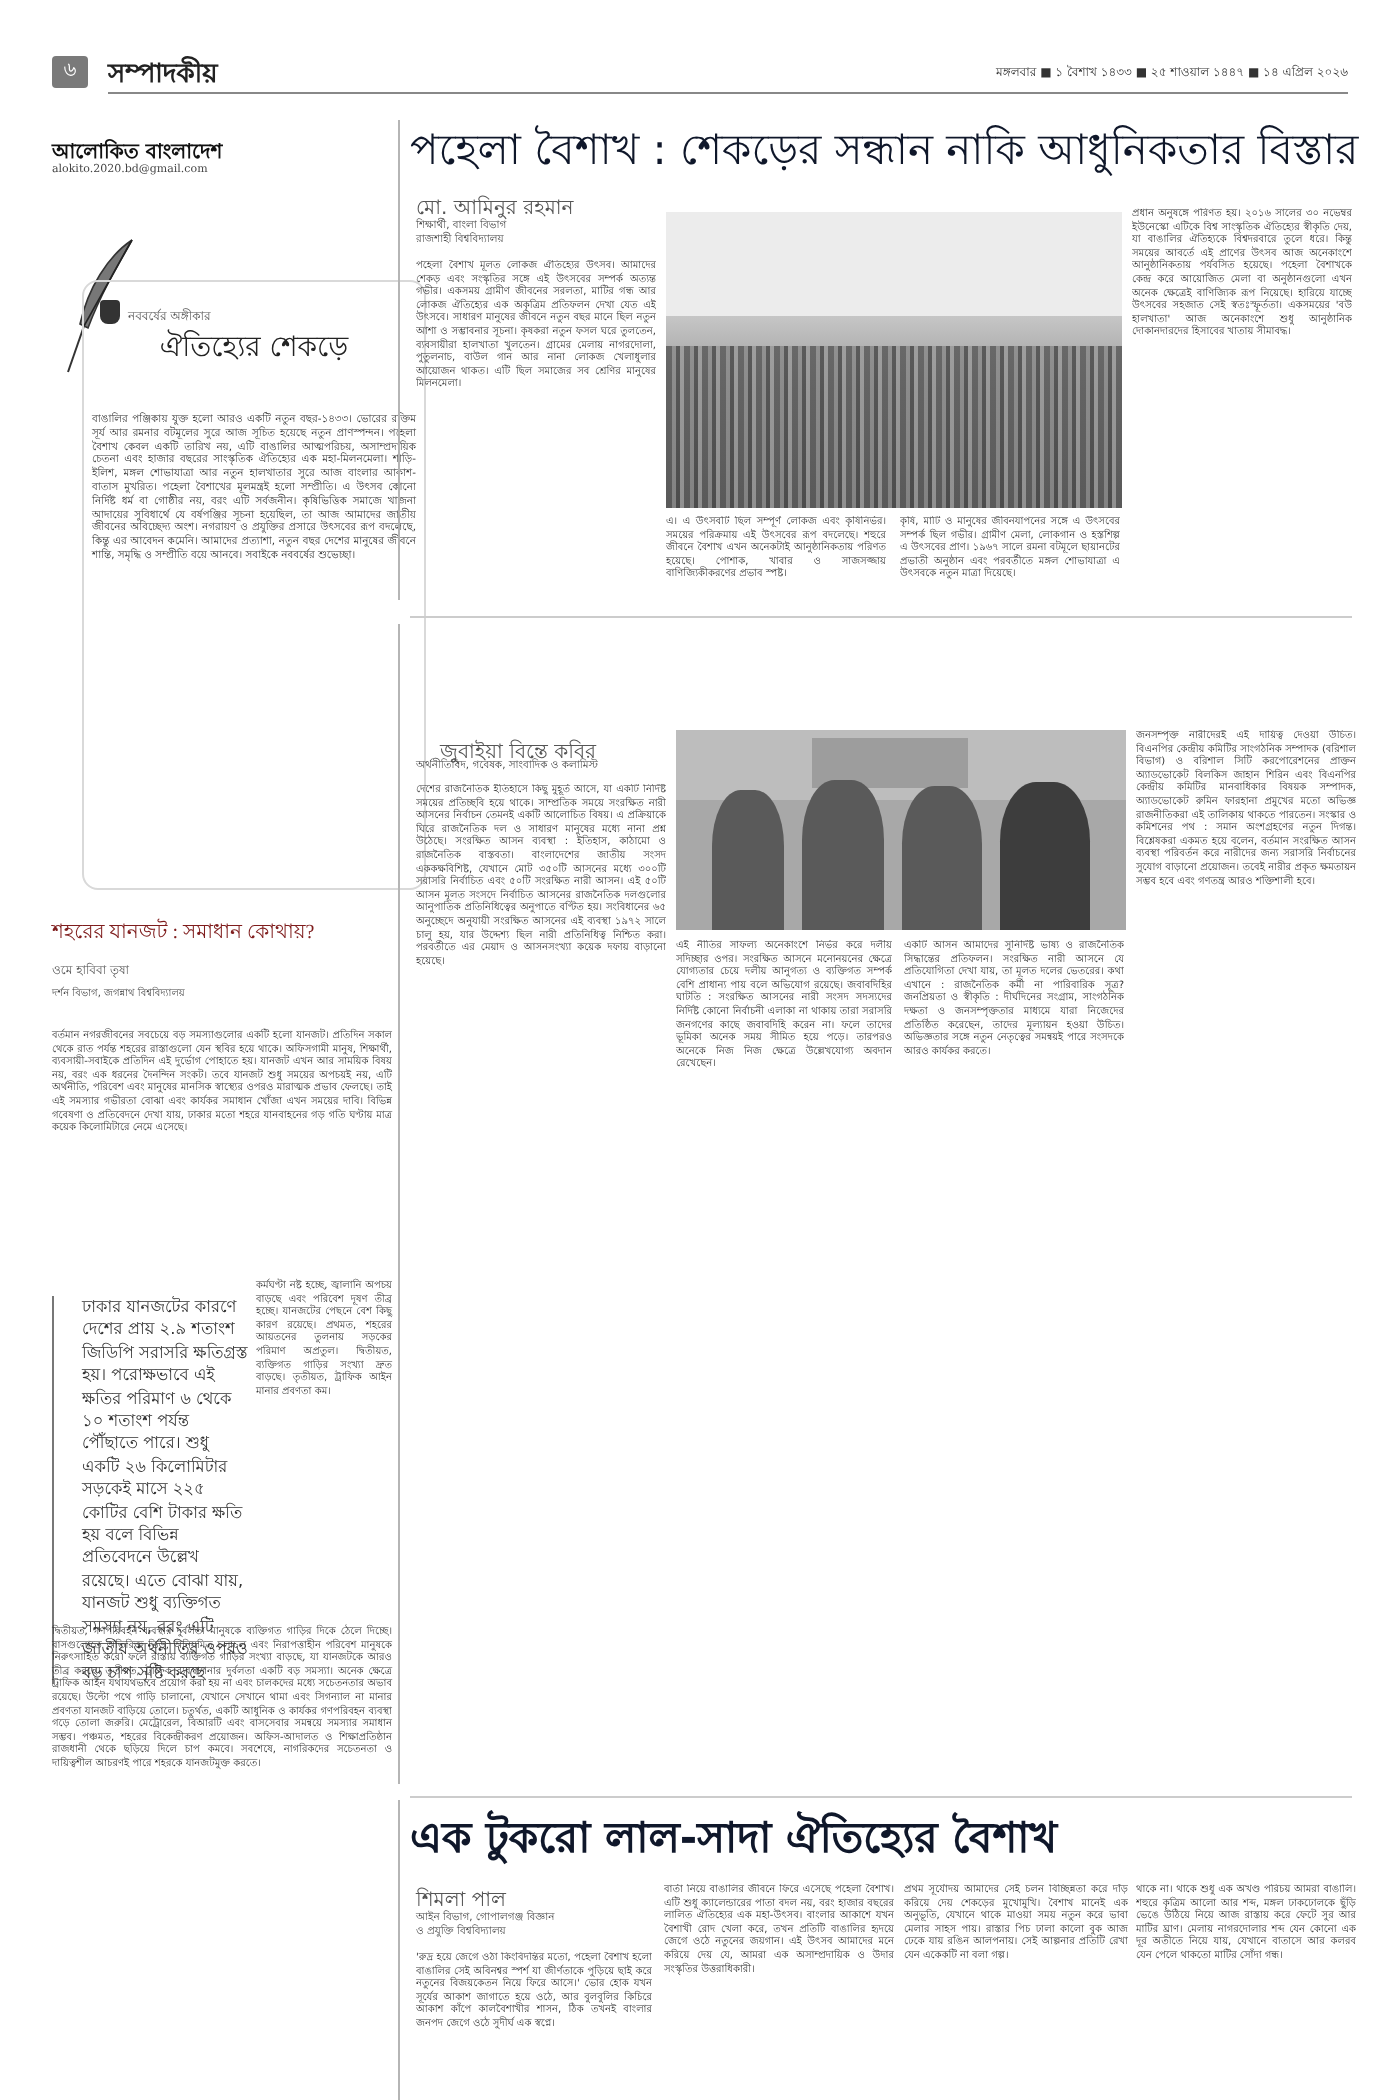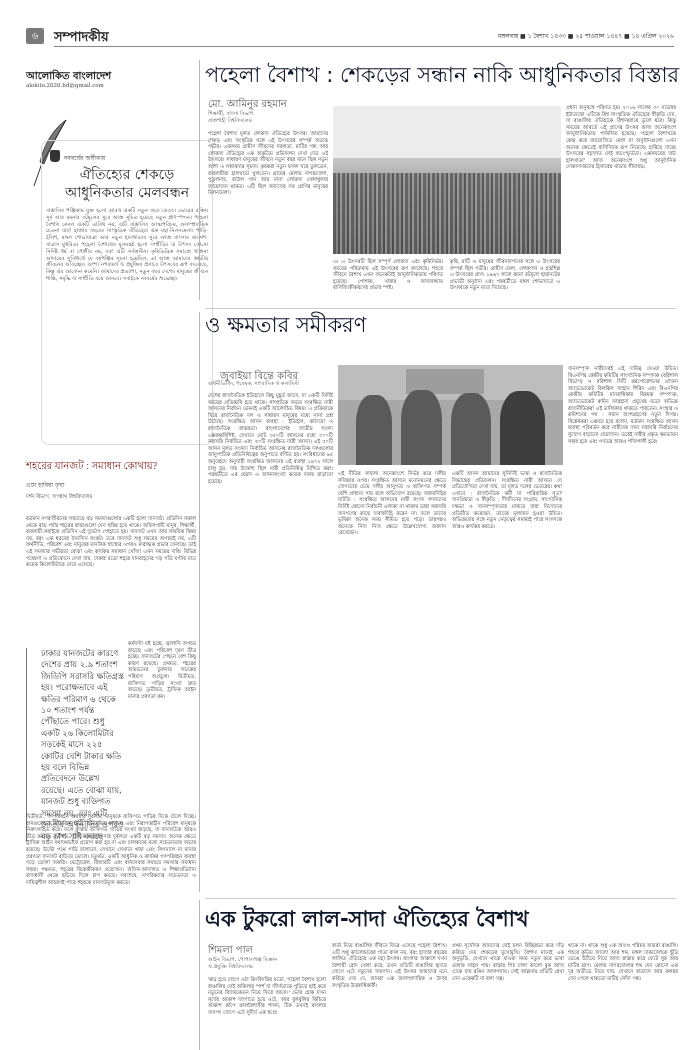--- a/index.html
+++ b/index.html
@@ -63,21 +63,20 @@
   <path d="M36 2 C24 10 14 26 10 44 L14 46 C20 30 28 16 36 2 Z" fill="#777" stroke="#333" stroke-width="0.8"></path>
   <path d="M36 2 L12 45" stroke="#222" stroke-width="0.8"></path>
   <path d="M12 45 L4 68" stroke="#333" stroke-width="1"></path>
 </svg>
 
 <div class="sidebox">
   <div class="kick-icon"></div>
   <div class="kicker">নববর্ষের অঙ্গীকার</div>
   <div class="hl">
     <div>ঐতিহ্যের শেকড়ে</div>
-    <div>আধুনিকতার মেলবন্ধন</div>
   </div>
   <div class="body">বাঙালির পঞ্জিকায় যুক্ত হলো আরও একটি নতুন বছর-১৪৩৩। ভোরের রক্তিম সূর্য আর রমনার বটমূলের সুরে আজ সূচিত হয়েছে নতুন প্রাণস্পন্দন। পহেলা বৈশাখ কেবল একটি তারিখ নয়, এটি বাঙালির আত্মপরিচয়, অসাম্প্রদায়িক চেতনা এবং হাজার বছরের সাংস্কৃতিক ঐতিহ্যের এক মহা-মিলনমেলা। শাড়ি-ইলিশ, মঙ্গল শোভাযাত্রা আর নতুন হালখাতার সুরে আজ বাংলার আকাশ-বাতাস মুখরিত। পহেলা বৈশাখের মূলমন্ত্রই হলো সম্প্রীতি। এ উৎসব কোনো নির্দিষ্ট ধর্ম বা গোষ্ঠীর নয়, বরং এটি সর্বজনীন। কৃষিভিত্তিক সমাজে খাজনা আদায়ের সুবিধার্থে যে বর্ষপঞ্জির সূচনা হয়েছিল, তা আজ আমাদের জাতীয় জীবনের অবিচ্ছেদ্য অংশ। নগরায়ণ ও প্রযুক্তির প্রসারে উৎসবের রূপ বদলেছে, কিন্তু এর আবেদন কমেনি। আমাদের প্রত্যাশা, নতুন বছর দেশের মানুষের জীবনে শান্তি, সমৃদ্ধি ও সম্প্রীতি বয়ে আনবে। সবাইকে নববর্ষের শুভেচ্ছা।</div>
 </div>
 
 <div class="left-art-title">শহরের যানজট : সমাধান কোথায়?</div>
 <div class="left-author">ওমে হাবিবা তৃষা</div>
 <div class="left-affil">দর্শন বিভাগ, জগন্নাথ বিশ্ববিদ্যালয়</div>
 <div class="left-body-top">বর্তমান নগরজীবনের সবচেয়ে বড় সমস্যাগুলোর একটি হলো যানজট। প্রতিদিন সকাল থেকে রাত পর্যন্ত শহরের রাস্তাগুলো যেন স্থবির হয়ে থাকে। অফিসগামী মানুষ, শিক্ষার্থী, ব্যবসায়ী-সবাইকে প্রতিদিন এই দুর্ভোগ পোহাতে হয়। যানজট এখন আর সাময়িক বিষয় নয়, বরং এক ধরনের দৈনন্দিন সংকট। তবে যানজট শুধু সময়ের অপচয়ই নয়, এটি অর্থনীতি, পরিবেশ এবং মানুষের মানসিক স্বাস্থ্যের ওপরও মারাত্মক প্রভাব ফেলছে। তাই এই সমস্যার গভীরতা বোঝা এবং কার্যকর সমাধান খোঁজা এখন সময়ের দাবি। বিভিন্ন গবেষণা ও প্রতিবেদনে দেখা যায়, ঢাকার মতো শহরে যানবাহনের গড় গতি ঘণ্টায় মাত্র কয়েক কিলোমিটারে নেমে এসেছে।</div>
 <div class="pullquote">ঢাকার যানজটের কারণে দেশের প্রায় ২.৯ শতাংশ জিডিপি সরাসরি ক্ষতিগ্রস্ত হয়। পরোক্ষভাবে এই ক্ষতির পরিমাণ ৬ থেকে ১০ শতাংশ পর্যন্ত পৌঁছাতে পারে। শুধু একটি ২৬ কিলোমিটার সড়কেই মাসে ২২৫ কোটির বেশি টাকার ক্ষতি হয় বলে বিভিন্ন প্রতিবেদনে উল্লেখ রয়েছে। এতে বোঝা যায়, যানজট শুধু ব্যক্তিগত সমস্যা নয়, বরং এটি জাতীয় অর্থনীতির ওপরও বড় চাপ সৃষ্টি করছে</div>
 <div class="left-body-col-b">কর্মঘণ্টা নষ্ট হচ্ছে, জ্বালানি অপচয় বাড়ছে এবং পরিবেশ দূষণ তীব্র হচ্ছে। যানজটের পেছনে বেশ কিছু কারণ রয়েছে। প্রথমত, শহরের আয়তনের তুলনায় সড়কের পরিমাণ অপ্রতুল। দ্বিতীয়ত, ব্যক্তিগত গাড়ির সংখ্যা দ্রুত বাড়ছে। তৃতীয়ত, ট্রাফিক আইন মানার প্রবণতা কম।</div>
@@ -98,21 +97,20 @@
   <div class="sky"></div>
   <div class="crowd"></div>
 </div>
 <div class="col" style="left:333px;top:258px;width:110px;height:48px;overflow:hidden;">এ। এ উৎসবটি ছিল সম্পূর্ণ লোকজ এবং কৃষিনির্ভর। সময়ের পরিক্রমায় এই উৎসবের রূপ বদলেছে। শহুরে জীবনে বৈশাখ এখন অনেকটাই আনুষ্ঠানিকতায় পরিণত হয়েছে। পোশাক, খাবার ও সাজসজ্জায় বাণিজ্যিকীকরণের প্রভাব স্পষ্ট।</div>
 <div class="col" style="left:450px;top:258px;width:110px;height:48px;overflow:hidden;">কৃষি, মাটি ও মানুষের জীবনযাপনের সঙ্গে এ উৎসবের সম্পর্ক ছিল গভীর। গ্রামীণ মেলা, লোকগান ও হস্তশিল্প এ উৎসবের প্রাণ। ১৯৬৭ সালে রমনা বটমূলে ছায়ানটের প্রভাতী অনুষ্ঠান এবং পরবর্তীতে মঙ্গল শোভাযাত্রা এ উৎসবকে নতুন মাত্রা দিয়েছে।</div>
 <div class="col" style="left:566px;top:104px;width:110px;height:200px;overflow:hidden;">প্রধান অনুষঙ্গে পরিণত হয়। ২০১৬ সালের ৩০ নভেম্বর ইউনেস্কো এটিকে বিশ্ব সাংস্কৃতিক ঐতিহ্যের স্বীকৃতি দেয়, যা বাঙালির ঐতিহ্যকে বিশ্বদরবারে তুলে ধরে। কিন্তু সময়ের আবর্তে এই প্রাণের উৎসব আজ অনেকাংশে আনুষ্ঠানিকতায় পর্যবসিত হয়েছে। পহেলা বৈশাখকে কেন্দ্র করে আয়োজিত মেলা বা অনুষ্ঠানগুলো এখন অনেক ক্ষেত্রেই বাণিজ্যিক রূপ নিয়েছে। হারিয়ে যাচ্ছে উৎসবের সহজাত সেই স্বতঃস্ফূর্ততা। একসময়ের 'বউ হালখাতা' আজ অনেকাংশে শুধু আনুষ্ঠানিক দোকানদারদের হিসাবের খাতায় সীমাবদ্ধ।</div>
 
 <div class="rule-h" style="left:205px;right:24px;top:308px;"></div>
 
 <div class="h-art" style="top:312px;">
-  <div>ও ক্ষমতার সমীকরণ</div>
 </div>
 <div class="author" style="left:220px;top:368px;">জুবাইয়া বিন্তে কবির</div>
 <div class="affil" style="left:208px;top:380px;">অর্থনীতিবিদ, গবেষক, সাংবাদিক ও কলামিস্ট</div>
 <div class="col" style="left:208px;top:392px;width:125px;height:500px;overflow:hidden;">দেশের রাজনৈতিক ইতিহাসে কিছু মুহূর্ত আসে, যা একটি নির্দিষ্ট সময়ের প্রতিচ্ছবি হয়ে থাকে। সাম্প্রতিক সময়ে সংরক্ষিত নারী আসনের নির্বাচন তেমনই একটি আলোচিত বিষয়। এ প্রক্রিয়াকে ঘিরে রাজনৈতিক দল ও সাধারণ মানুষের মধ্যে নানা প্রশ্ন উঠেছে। সংরক্ষিত আসন ব্যবস্থা : ইতিহাস, কাঠামো ও রাজনৈতিক বাস্তবতা। বাংলাদেশের জাতীয় সংসদ এককক্ষবিশিষ্ট, যেখানে মোট ৩৫০টি আসনের মধ্যে ৩০০টি সরাসরি নির্বাচিত এবং ৫০টি সংরক্ষিত নারী আসন। এই ৫০টি আসন মূলত সংসদে নির্বাচিত আসনের রাজনৈতিক দলগুলোর আনুপাতিক প্রতিনিধিত্বের অনুপাতে বণ্টিত হয়। সংবিধানের ৬৫ অনুচ্ছেদে অনুযায়ী সংরক্ষিত আসনের এই ব্যবস্থা ১৯৭২ সালে চালু হয়, যার উদ্দেশ্য ছিল নারী প্রতিনিধিত্ব নিশ্চিত করা। পরবর্তীতে এর মেয়াদ ও আসনসংখ্যা কয়েক দফায় বাড়ানো হয়েছে।</div>
 <div class="photo2" style="left:338px;top:365px;width:225px;height:100px;">
   <div class="bldg"></div>
   <div class="lawn"></div>
   <div class="fig" style="left:8%;width:16%;height:70%;"></div>
   <div class="fig" style="left:28%;width:18%;height:75%;"></div>
   <div class="fig" style="left:50%;width:18%;height:72%;"></div>

